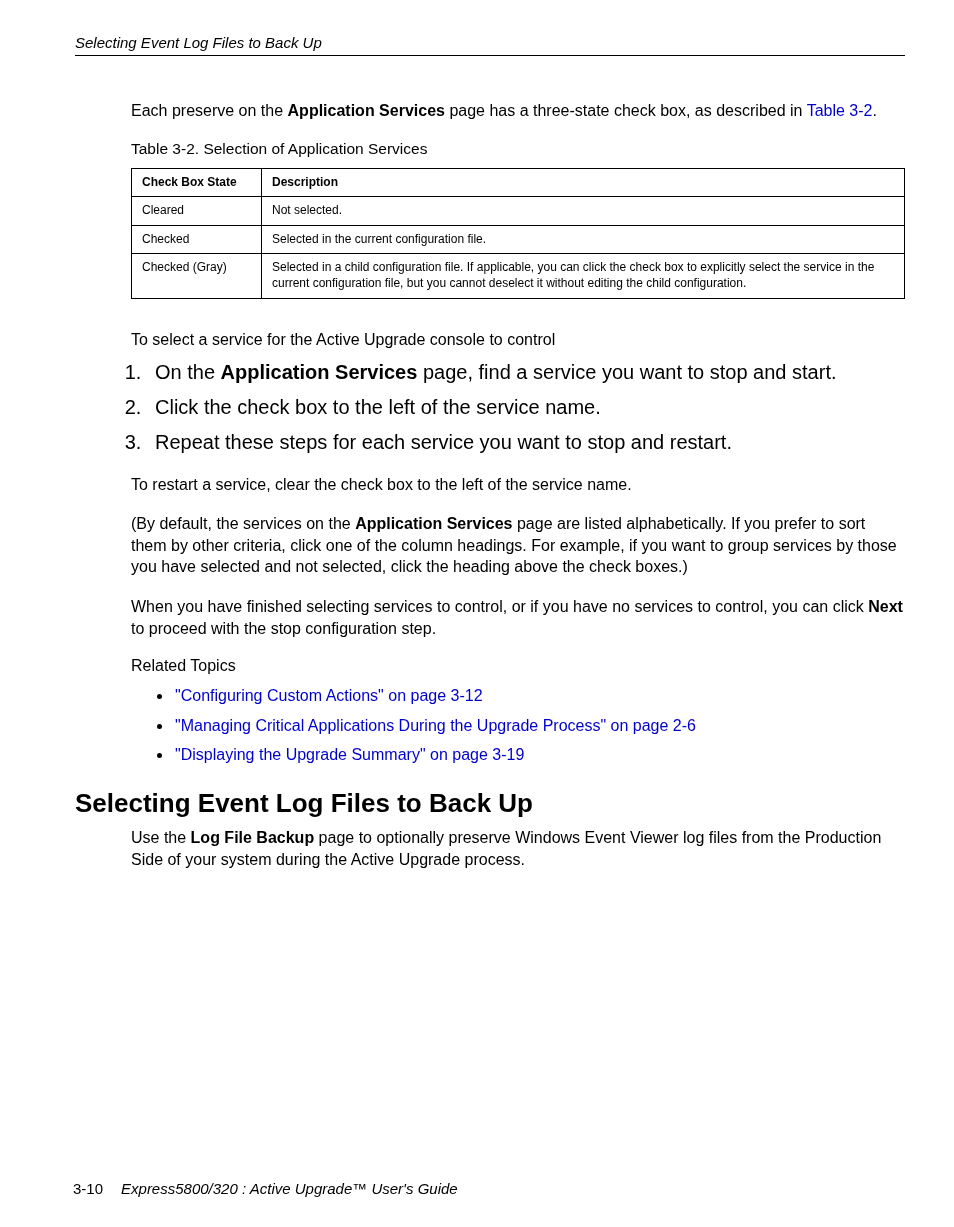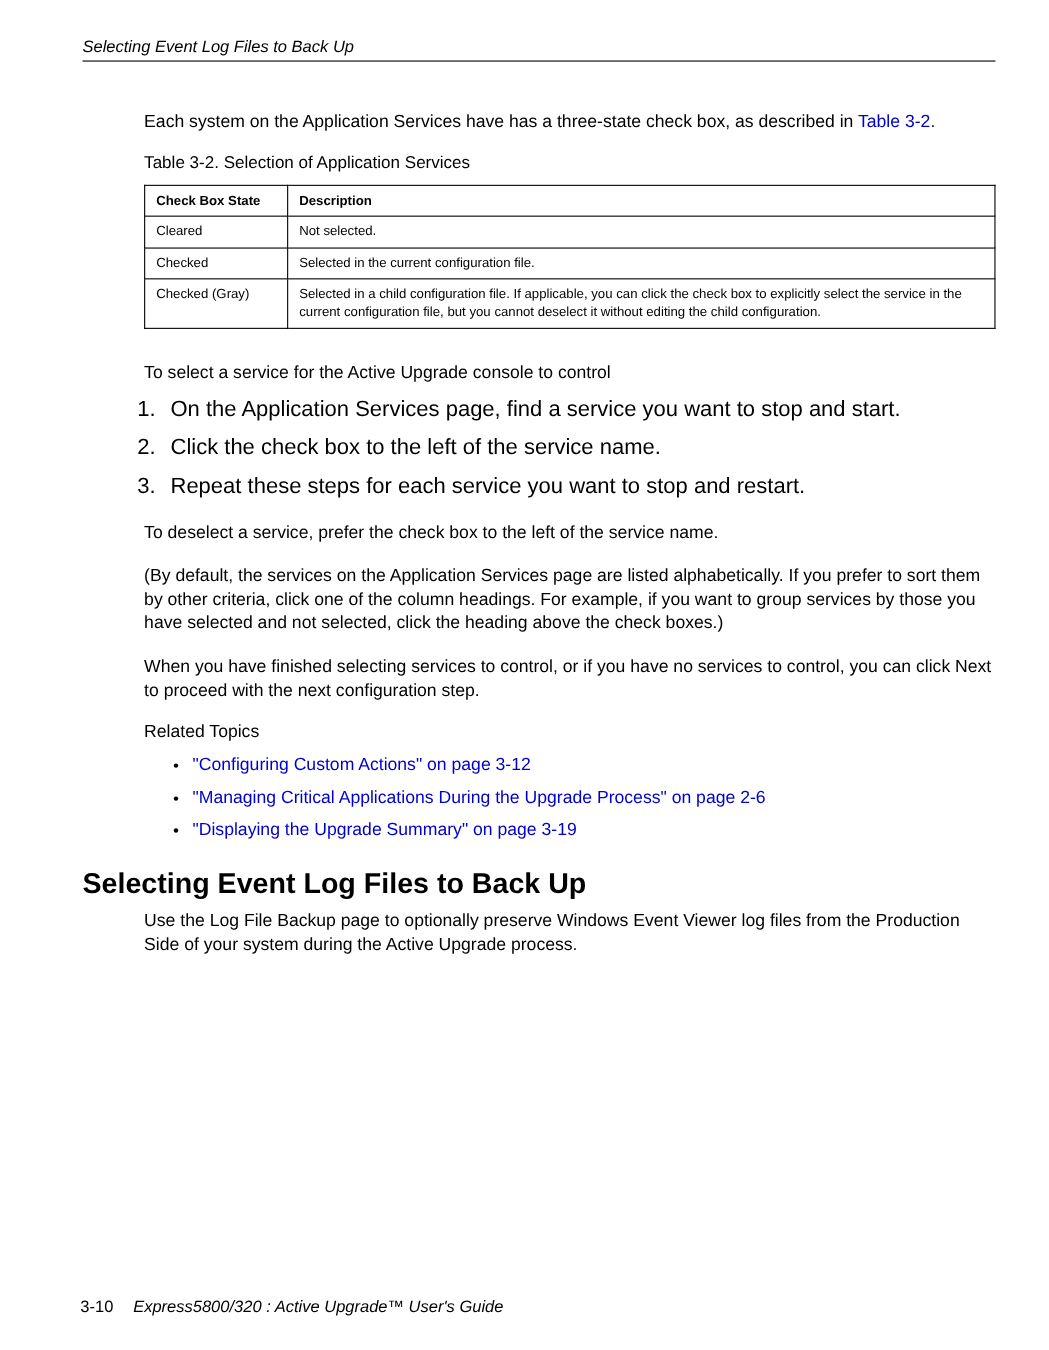--- a/index.html
+++ b/index.html
@@ -26,21 +26,21 @@
   }
   .body-indent {
     margin-left: 56px;
     margin-right: 0;
   }
   .para {
     font-size: 16px;
     line-height: 1.35;
     margin-bottom: 18px;
   }
-  .bold { font-weight: normal; }
+  .bold { font-weight: bold; }
   .link { color: #0000cc; }
   table.tbl {
     border-collapse: collapse;
     width: 100%;
     margin-bottom: 32px;
   }
   table.tbl th, table.tbl td {
     border: 1.5px solid #000;
     padding: 6px 10px;
     text-align: left;
@@ -101,21 +101,21 @@
 </style>
 </head>
 <body>
 
 <div class="page">
   <div class="running-header">Selecting Event Log Files to Back Up</div>
   <hr class="hr">
 
   <div class="body-indent">
     <p class="para">
-      <span>Each system on the </span><span class="bold">Application Services</span><span> have has a three-state check box, as described in </span><span class="link">Table 3-2</span><span>.</span>
+      <span>Each preserve on the </span><span class="bold">Application Services</span><span> page has a three-state check box, as described in </span><span class="link">Table 3-2</span><span>.</span>
     </p>
 
     <div class="caption">Table 3-2. Selection of Application Services</div>
     <table class="tbl">
       <thead>
         <tr>
           <th style="width:130px">Check Box State</th>
           <th>Description</th>
         </tr>
       </thead>
@@ -137,28 +137,28 @@
 
     <div class="h3">To select a service for the Active Upgrade console to control</div>
     <ol class="steps">
       <li>
         <span>On the </span><span class="bold">Application Services</span><span> page, find a service you want to stop and start.</span>
       </li>
       <li>Click the check box to the left of the service name.</li>
       <li>Repeat these steps for each service you want to stop and restart.</li>
     </ol>
 
-    <p class="para">To deselect a service, prefer the check box to the left of the service name.</p>
+    <p class="para">To restart a service, clear the check box to the left of the service name.</p>
 
     <p class="para">
       <span>(By default, the services on the </span><span class="bold">Application Services</span><span> page are listed alphabetically. If you prefer to sort them by other criteria, click one of the column headings. For example, if you want to group services by those you have selected and not selected, click the heading above the check boxes.)</span>
     </p>
 
     <p class="para">
-      <span>When you have finished selecting services to control, or if you have no services to control, you can click </span><span class="bold">Next</span><span> to proceed with the next configuration step.</span>
+      <span>When you have finished selecting services to control, or if you have no services to control, you can click </span><span class="bold">Next</span><span> to proceed with the stop configuration step.</span>
     </p>
 
     <div class="h3">Related Topics</div>
     <ul class="bullets">
       <li><span class="link">"Configuring Custom Actions" on page 3-12</span></li>
       <li><span class="link">"Managing Critical Applications During the Upgrade Process" on page 2-6</span></li>
       <li><span class="link">"Displaying the Upgrade Summary" on page 3-19</span></li>
     </ul>
   </div>
 

